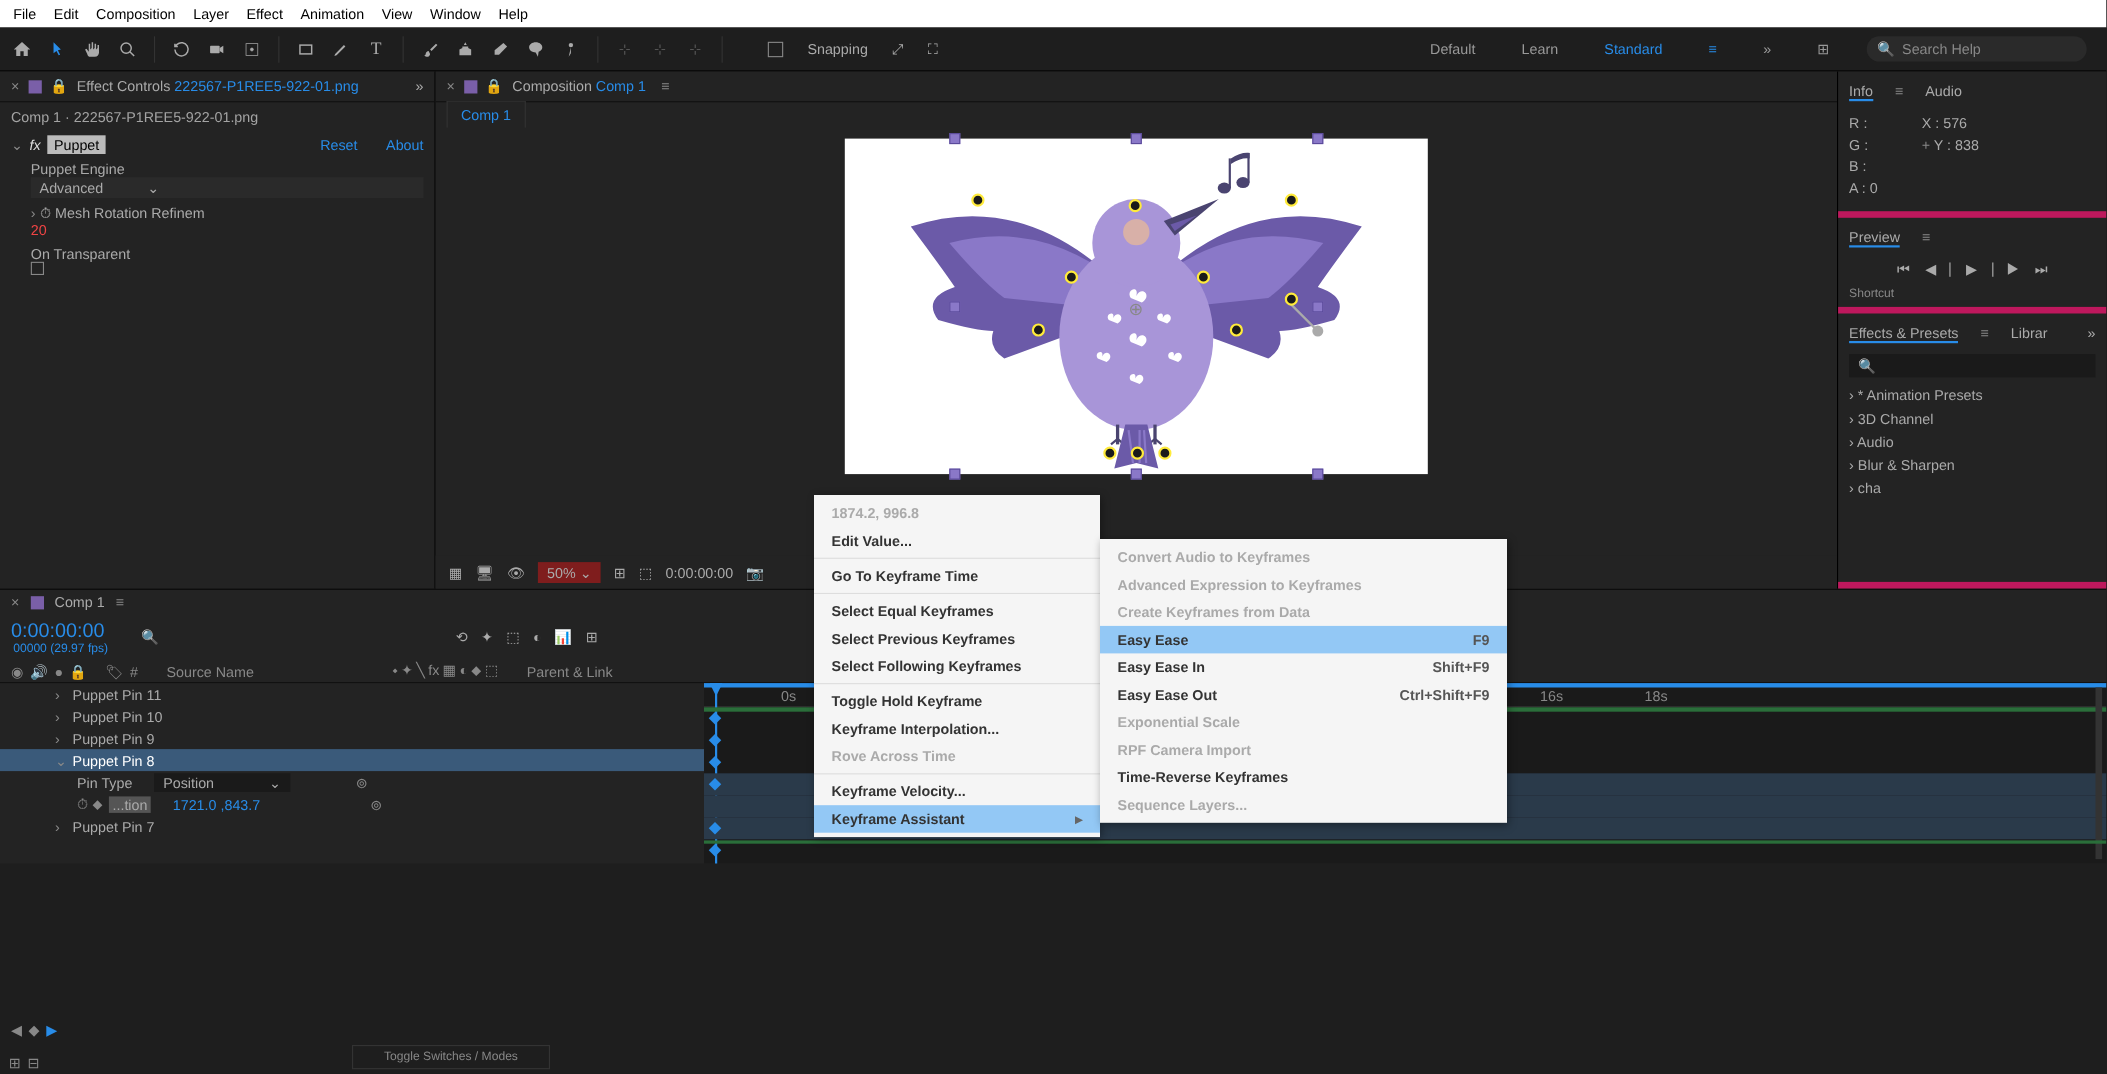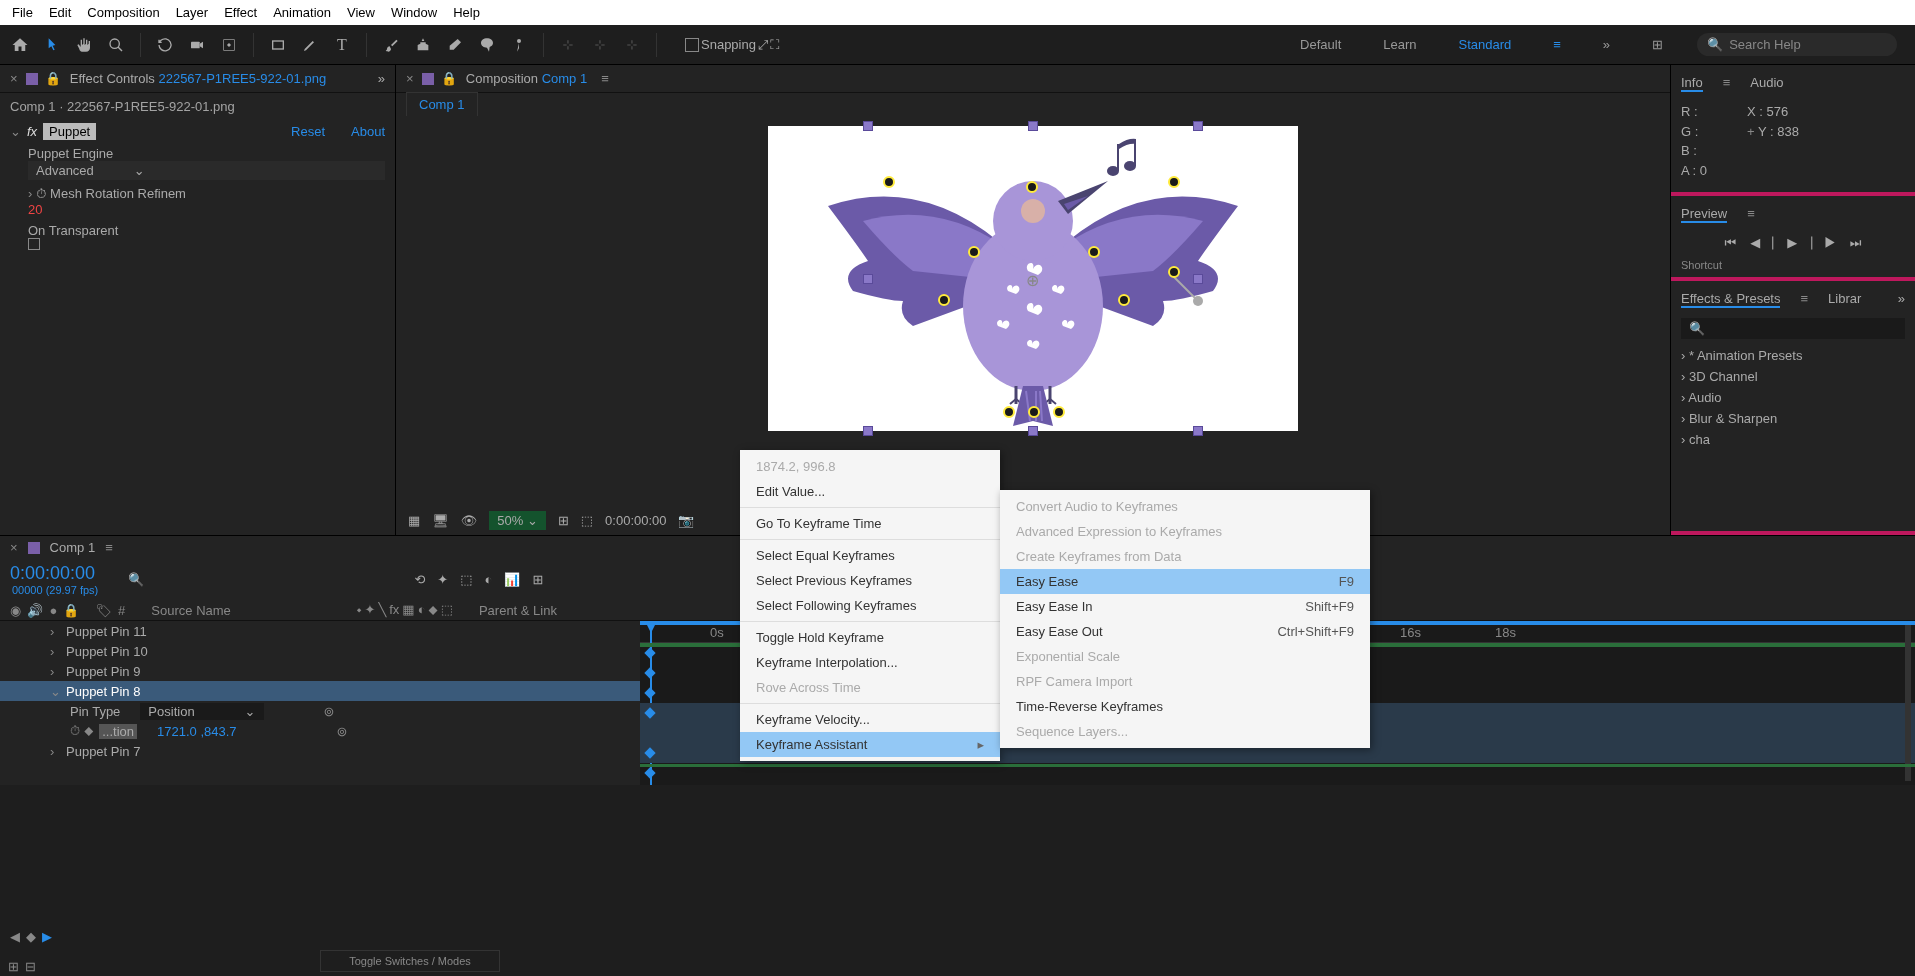--- a/index.html
+++ b/index.html
@@ -7,21 +7,21 @@
 
 
 .menubar { background:#fff; height:25px; display:flex; align-items:center; padding:0 4px; color:#000; }
 .menubar span { padding:3px 8px; cursor:default; }
 
 
 .toolbar { background:#1e1e1e; height:40px; display:flex; align-items:center; padding:0 8px; gap:8px; border-bottom:1px solid #000; }
 .tool-icon { width:24px; height:24px; display:flex; align-items:center; justify-content:center; color:#aaa; cursor:pointer; }
 .tool-icon.active { color:#288ce8; }
 .tool-sep { width:1px; height:24px; background:#333; margin:0 4px; }
-.snapping-group { display:flex; align-items:center; gap:2px; margin-left:16px; }
+.snapping-group { display:flex; align-items:center; gap:22px; margin-left:29px; }
 .checkbox { width:14px; height:14px; border:1px solid #888; }
 .workspace-tabs { display:flex; gap:30px; margin-left:auto; margin-right:20px; }
 .workspace-tabs span { color:#999; cursor:pointer; padding:4px 6px; }
 .workspace-tabs span.active { color:#288ce8; }
 .search-box { display:flex; align-items:center; background:#2a2a2a; padding:4px 10px; border-radius:12px; gap:6px; width:200px; margin-right:10px;}
 .search-box input { background:transparent; border:none; color:#aaa; outline:none; flex:1; }
 
 
 .main { display:flex; height:470px; }
 .left-panel { width:396px; background:#232323; border-right:1px solid #000; }
@@ -43,25 +43,25 @@
 
 .center-panel { flex:1; background:#232323; display:flex; flex-direction:column; }
 .center-panel .panel-tab-row { padding:6px 10px; }
 .comp-subtab { padding:4px 10px; }
 .comp-subtab span { color:#288ce8; padding:4px 12px; border:1px solid #333; border-bottom:none; }
 .viewer { flex:1; display:flex; align-items:flex-start; justify-content:center; position:relative; padding-top:10px;}
 .canvas { width:530px; height:305px; background:#fff; position:relative; }
 .handle { position:absolute; width:10px; height:10px; background:#8a78c8; border:1px solid #5a4a9a; }
 .pin { position:absolute; width:12px; height:12px; border-radius:50%; background:#1a1a1a; border:2px solid #ffeb3b; }
 .viewer-controls { height:30px; background:#232323; display:flex; align-items:center; padding:0 12px; gap:12px; color:#aaa; font-size:12px;}
-.viewer-controls .zoom { background:#14532d; padding:2px 8px; }
+.viewer-controls .zoom { background:#7f1d1d; padding:2px 8px; }
 
 
 .right-panel { width:245px; background:#232323; border-left:1px solid #000; display:flex; flex-direction:column; }
-.rp-section { border-bottom:4px solid #be185d; padding:6px 10px; }
+.rp-section { border-bottom:6px solid #be185d; padding:6px 10px; }
 .rp-tabs { display:flex; gap:20px; padding:4px 0; }
 .rp-tabs span { color:#aaa; cursor:pointer; }
 .rp-tabs span.active { border-bottom:2px solid #288ce8; }
 .info-grid { display:flex; gap:40px; padding:6px 0; font-size:12px; }
 .info-grid div { line-height:1.5; }
 .preview-controls { display:flex; gap:14px; justify-content:center; padding:8px 0; font-size:14px;}
 .ep-search { display:flex; align-items:center; background:#1a1a1a; padding:3px 8px; margin:6px 0; }
 .ep-list div { padding:3px 0; color:#aaa; }
 
 
@@ -90,21 +90,21 @@
 .tl-track { height:20px; position:relative; }
 .tl-track.sel { background:#2a3a4a; }
 .kf { position:absolute; width:8px; height:8px; background:#288ce8; transform:rotate(45deg); left:6px; top:6px;}
 .toggle-btn { text-align:center; padding:4px; color:#888; border:1px solid #333; margin:4px auto; width:180px; font-size:11px;}
 .tl-bottom-nav { display:flex; gap:6px; padding:4px 10px; }
 .tl-bottom-nav span { color:#888; cursor:pointer; }
 .tl-bottom-nav .play { color:#288ce8; }
 
 
 .ctx-menu { position:absolute; background:#f5f5f5; color:#333; box-shadow:2px 2px 8px rgba(0,0,0,0.4); z-index:100; padding:4px 0; font-size:13px;}
-.ctx-menu .item { padding:5px 16px; display:flex; justify-content:space-between; gap:30px; cursor:default;}
+.ctx-menu .item { padding:5px 16px; display:flex; justify-content:space-between; gap:30px; cursor:default;font-weight:bold;}
 .ctx-menu .item.disabled { color:#aaa; }
 .ctx-menu .item.hover { background:#93c8f5; }
 .ctx-menu .item .arrow { color:#666; }
 .ctx-menu .sep { height:1px; background:#ddd; margin:3px 0; }
 .ctx-menu .shortcut { color:#555; }
 
 
 .bird-svg { position:absolute; top:0; left:0; width:530px; height:305px; }
 
 input::placeholder { color:#888; }

